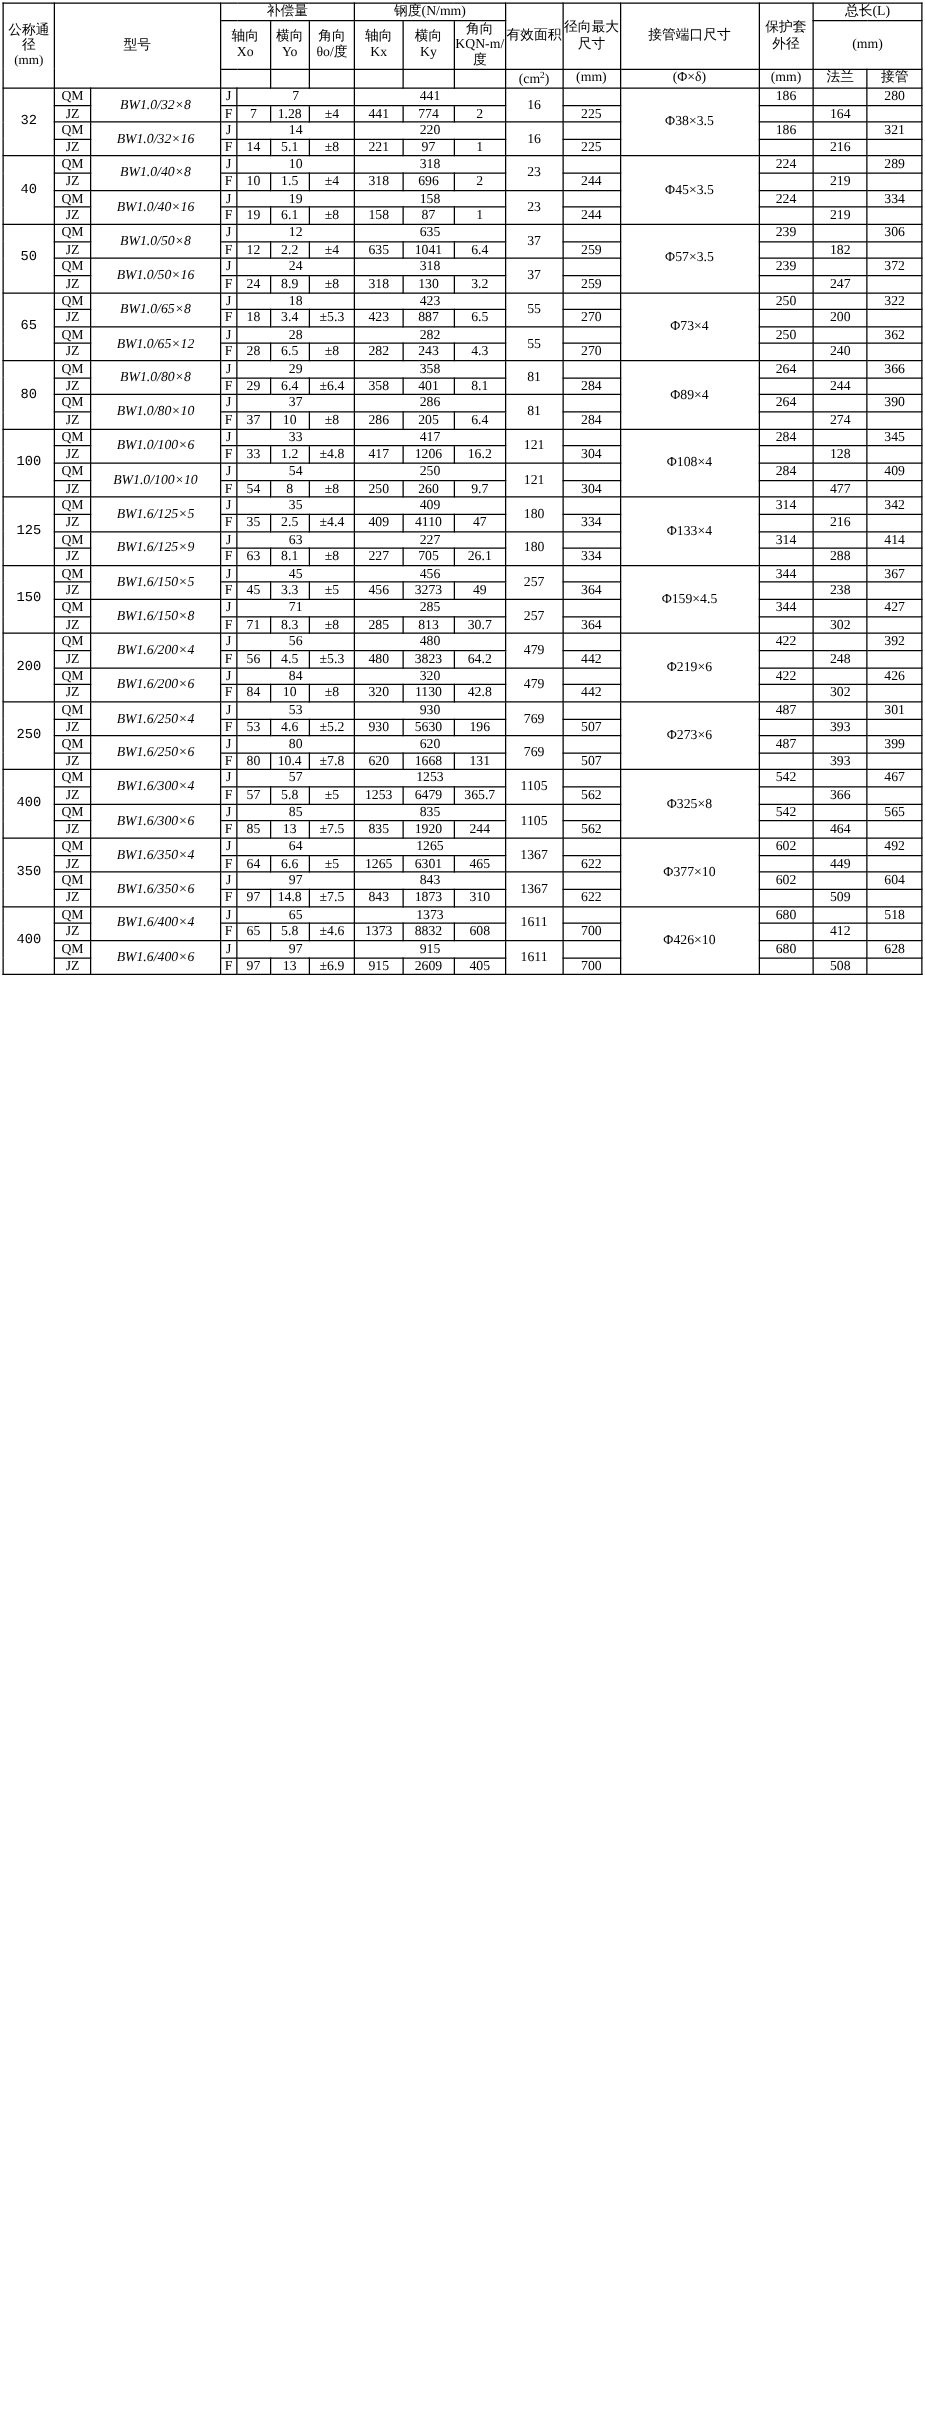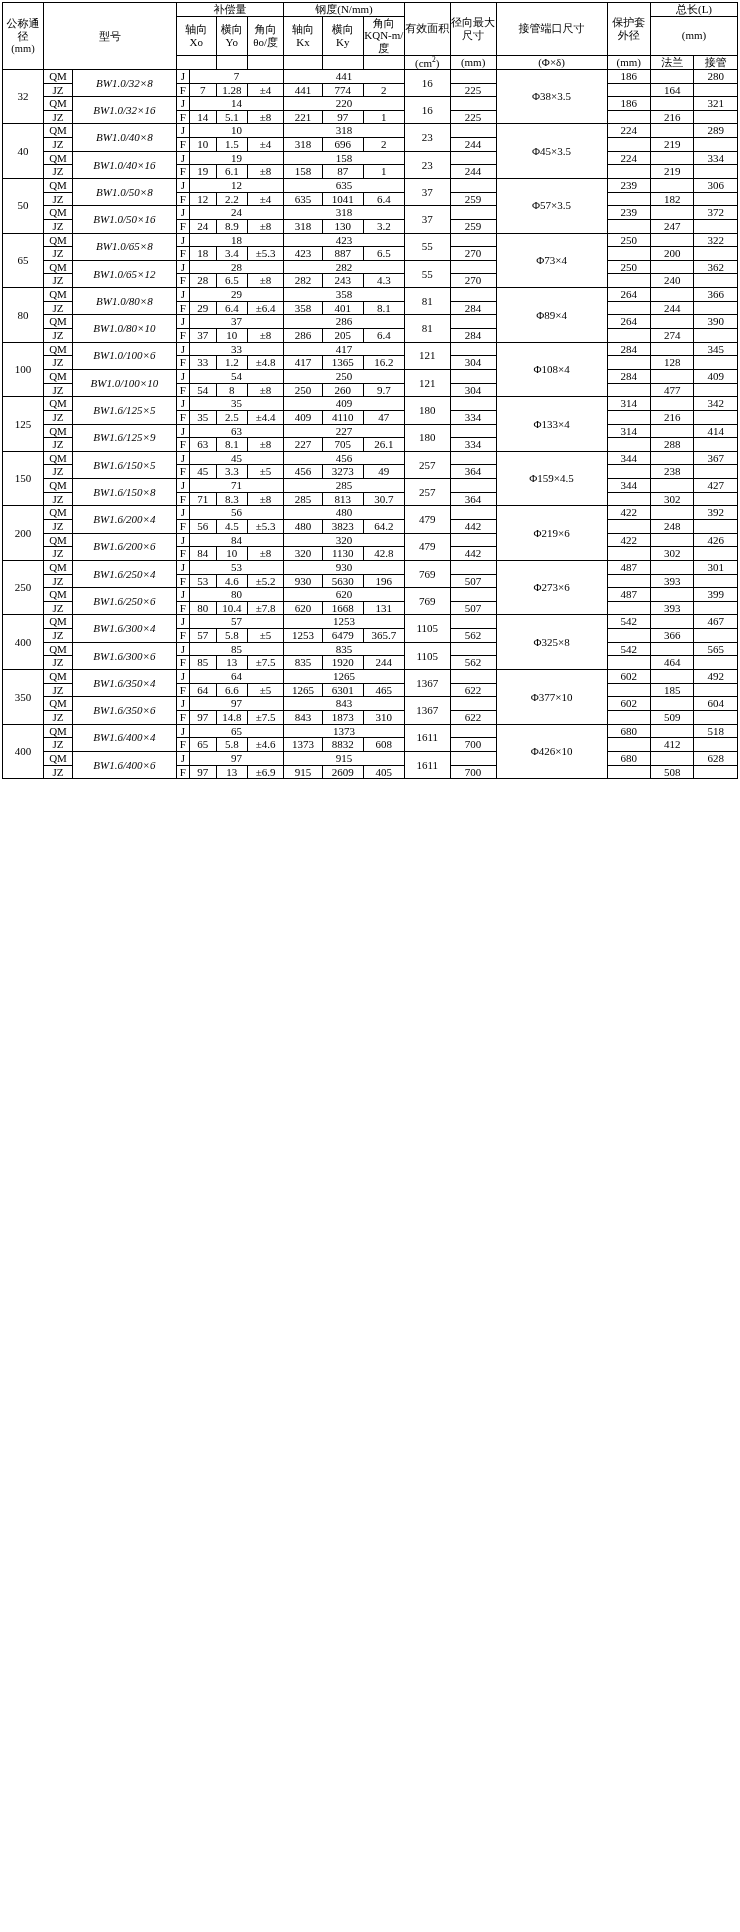--- a/index.html
+++ b/index.html
@@ -18,21 +18,21 @@
     border:1px solid #000;
     text-align:center;
     vertical-align:middle;
     font-size:11px;
     padding:0;
     line-height:1.15;
     font-weight:normal;
   }
   .hdr td{font-size:12px;padding:2px 1px;}
   .hdr .sub{font-size:10.5px;}
-  .dn{font-size:13px;}
+  .dn{font-size:13px;font-family:Liberation Mono, monospace;}
   .model{font-size:12px;text-align:center;font-style:italic;}
   .jf{font-size:10px;width:10px;}
   .qmjz{font-size:10.5px;}
   .grouptop{border-top:2px solid #000;}
   sup{font-size:7.5px;vertical-align:super;}
 </style>
 </head>
 <body>
 
 <table id="spec-table">
@@ -404,21 +404,21 @@
         <td class="grouptop"></td>
         <td class="grouptop">345</td>
       </tr>
       <tr>
         <td class="qmjz">JZ</td>
         <td class="jf">F</td>
         <td>33</td>
         <td>1.2</td>
         <td>±4.8</td>
         <td>417</td>
-        <td>1365</td>
+        <td>1206</td>
         <td>16.2</td>
         <td>304</td>
         <td></td>
         <td>128</td>
         <td></td>
       </tr>
       <tr>
         <td class="qmjz">QM</td>
         <td rowspan="2" class="model">BW1.0/100×10</td>
         <td class="jf">J</td>
@@ -732,21 +732,21 @@
         <td class="qmjz">JZ</td>
         <td class="jf">F</td>
         <td>64</td>
         <td>6.6</td>
         <td>±5</td>
         <td>1265</td>
         <td>6301</td>
         <td>465</td>
         <td>622</td>
         <td></td>
-        <td>185</td>
+        <td>449</td>
         <td></td>
       </tr>
       <tr>
         <td class="qmjz">QM</td>
         <td rowspan="2" class="model">BW1.6/350×6</td>
         <td class="jf">J</td>
         <td colspan="3" class="">97</td>
         <td colspan="3" class="">843</td>
         <td rowspan="2" class="">1367</td>
         <td class=""></td>

